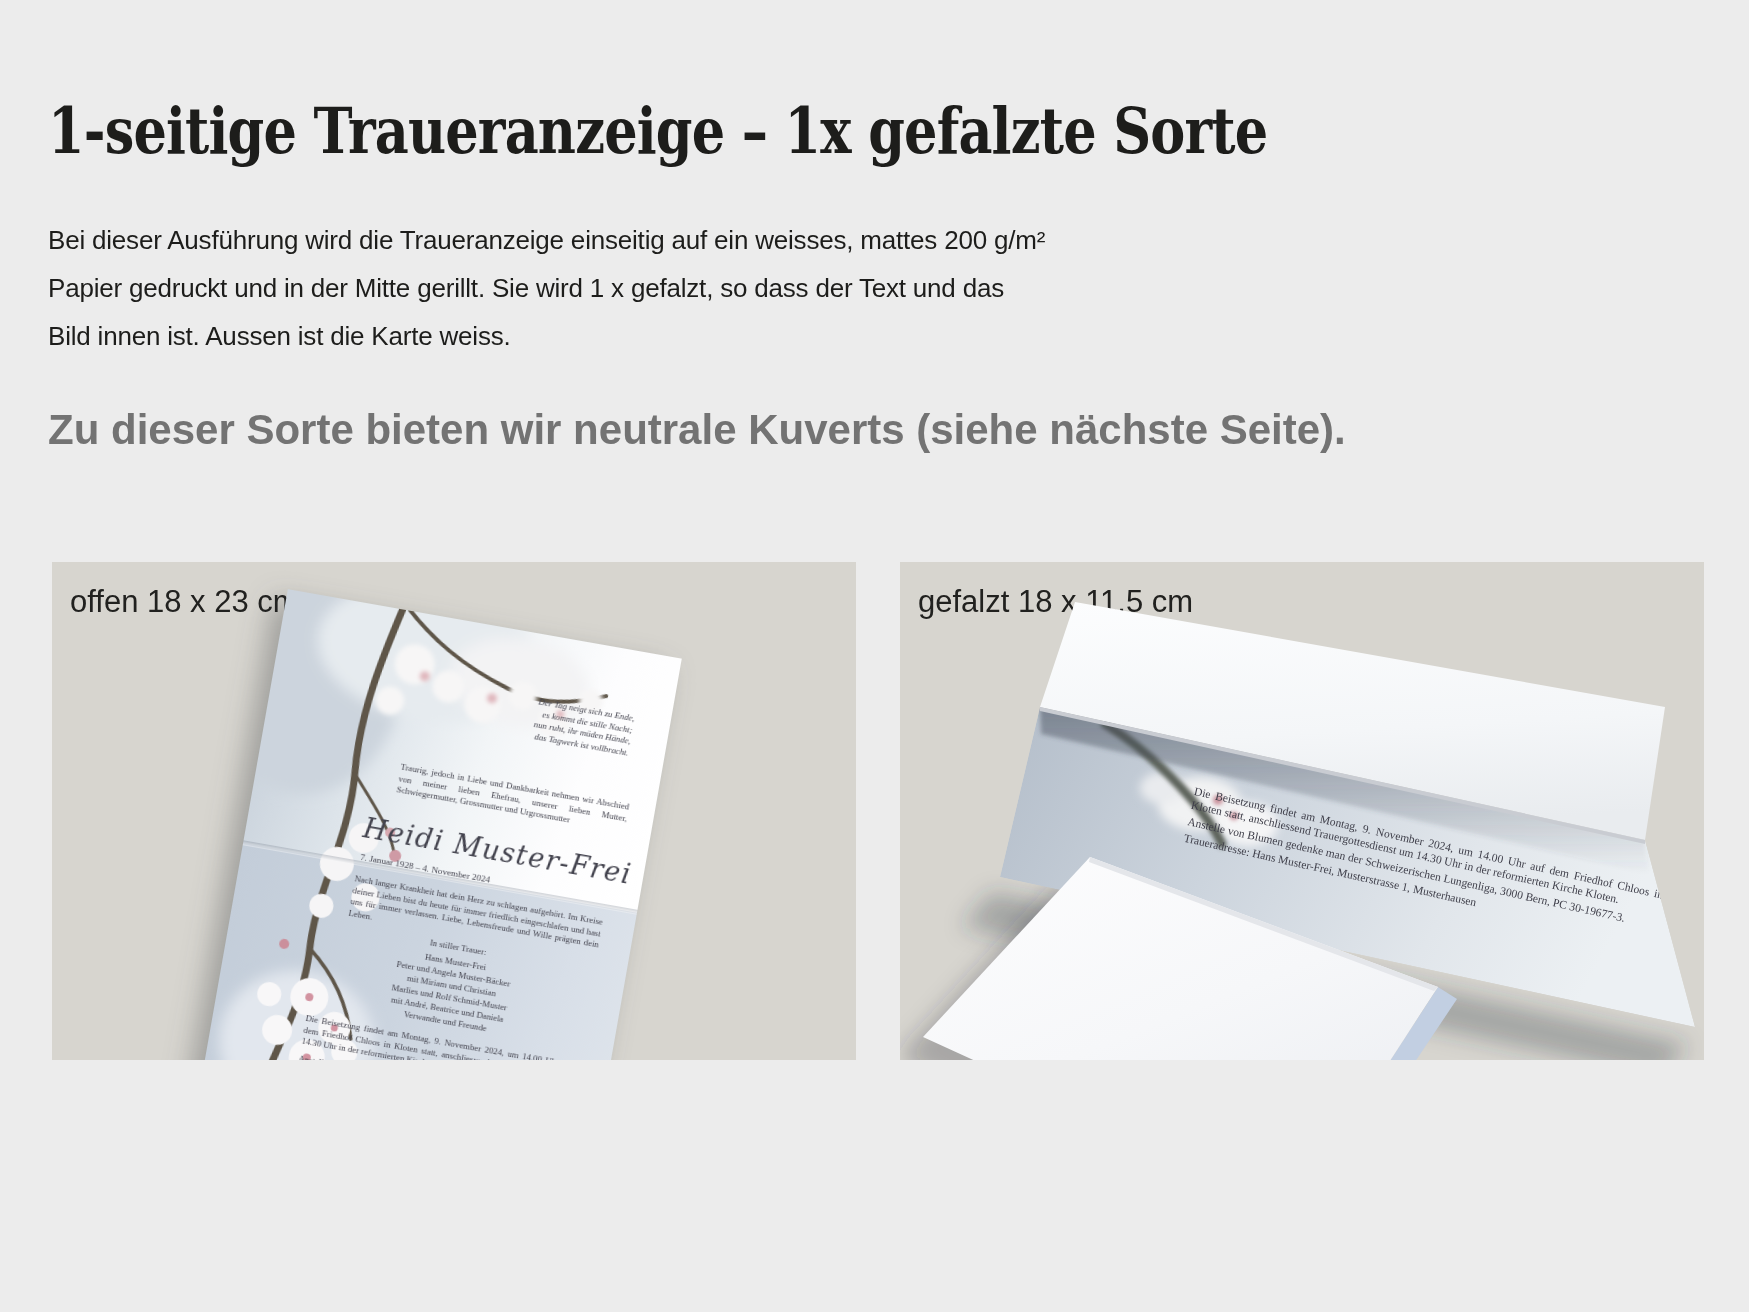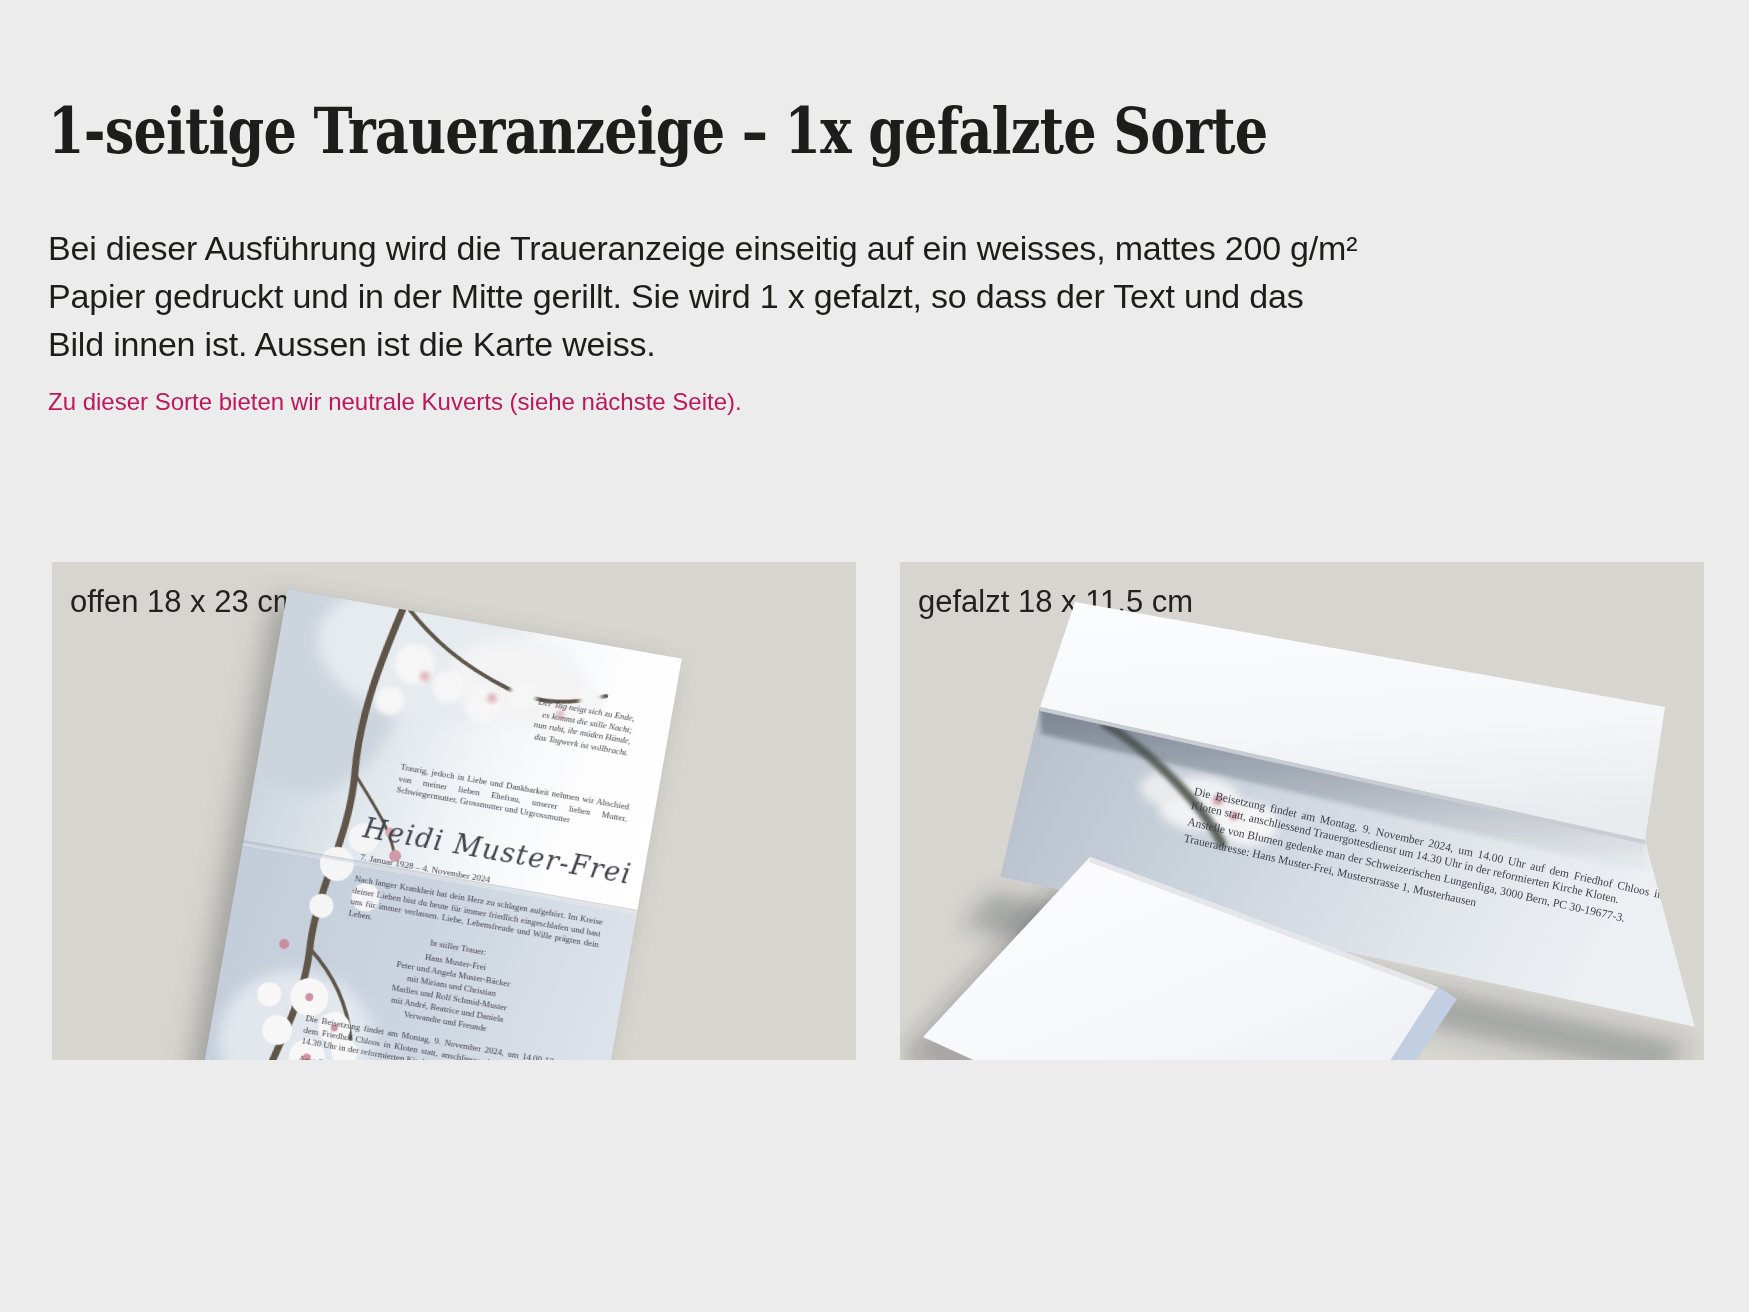--- a/index.html
+++ b/index.html
@@ -4,23 +4,23 @@
 <style>
   html,body{margin:0;padding:0;background:#ececec;}
   .page{position:relative;width:1749px;height:1060px;background:#ececec;overflow:hidden;
         font-family:"Liberation Sans",sans-serif;color:#1d1d1b;}
 
   
   .title{position:absolute;left:48px;top:50px;font-family:"DejaVu Serif",serif;font-size:64px;
          white-space:nowrap;transform:scaleX(.82);transform-origin:0 50%;letter-spacing:-1px;color:#1d1d1b;}
   .title .t-bold{font-weight:700;}
 
-  .intro{position:absolute;left:48px;top:190px;font-size:34px;line-height:48px;letter-spacing:-.2px;
+  .intro{position:absolute;left:48px;top:190px;font-size:26px;line-height:48px;letter-spacing:-.2px;
          white-space:pre-line;color:#1d1d1b;}
-  .note{position:absolute;left:48px;top:364px;font-size:24px;font-weight:400;color:#be185d;}
+  .note{position:absolute;left:48px;top:364px;font-size:42px;font-weight:700;color:#737373;}
 
   
   .panel{position:absolute;top:562px;width:804px;height:654px;background:#d7d5cf;overflow:hidden;}
   #panel-open{left:52px;}
   #panel-folded{left:900px;}
   .panel-label{position:absolute;left:18px;top:22px;font-size:31px;color:#21211f;}
 
   
   .open-card{position:absolute;left:188px;top:58px;width:400px;height:516px;
              transform:rotate(10deg);background:#fff;

